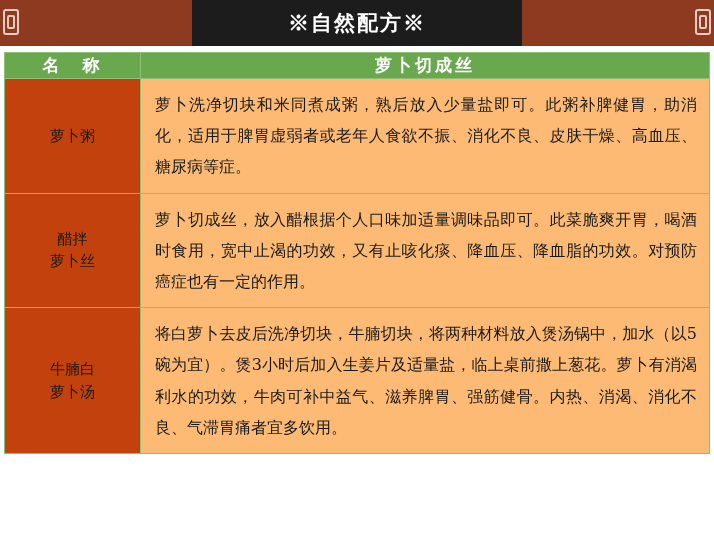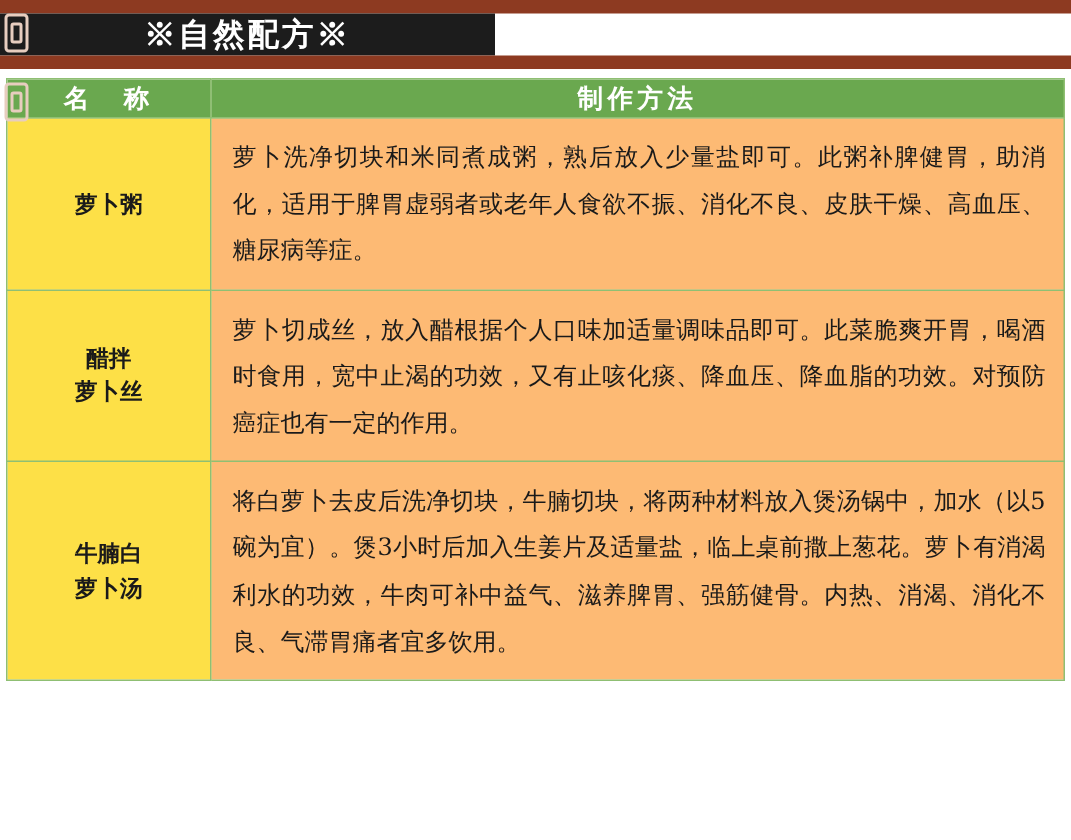--- a/index.html
+++ b/index.html
@@ -20,21 +20,20 @@
     height: 560px;
     box-sizing: border-box;
   }
 
   
   .banner {
     position: relative;
     height: 46px;
     display: flex;
     align-items: stretch;
-    flex-direction: column;
   }
   .banner-left,
   .banner-right {
     width: 22px;
     background: #8d3a21;
     position: relative;
   }
   .banner-left::before,
   .banner-right::before {
     content: "";
@@ -100,25 +99,25 @@
     font-size: 17px;
     font-weight: bold;
     letter-spacing: 3px;
     height: 20px;
     font-family: "DejaVu Serif", "Liberation Serif", serif;
   }
   thead th.col-name {
     width: 136px;
   }
   td.name-cell {
-    background: #fde047;
+    background: #c2410c;
     text-align: center;
     color: #1a1a1a;
     font-size: 15px;
-    font-weight: bold;
+    font-weight: normal;
     line-height: 1.5;
     padding: 6px 4px;
     font-family: "DejaVu Serif", "Liberation Serif", serif;
   }
   td.method-cell {
     background: #fdba74;
     color: #1a1a1a;
     font-size: 16px;
     line-height: 1.95;
     padding: 10px 12px 10px 14px;
@@ -141,21 +140,21 @@
     <div class="banner-center">※自然配方※</div>
     <div class="banner-mid-r"></div>
     <div class="banner-right"></div>
   </div>
 
   <div class="table-wrap">
     <table class="recipes">
       <thead>
         <tr>
           <th class="col-name">名　称</th>
-          <th>制作方法</th>
+          <th>萝卜切成丝</th>
         </tr>
       </thead>
       <tbody>
         <tr>
           <td class="name-cell">
             <span class="nm-line">萝卜粥</span>
           </td>
           <td class="method-cell">萝卜洗净切块和米同煮成粥，熟后放入少量盐即可。此粥补脾健胃，助消化，适用于脾胃虚弱者或老年人食欲不振、消化不良、皮肤干燥、高血压、糖尿病等症。</td>
         </tr>
         <tr>

